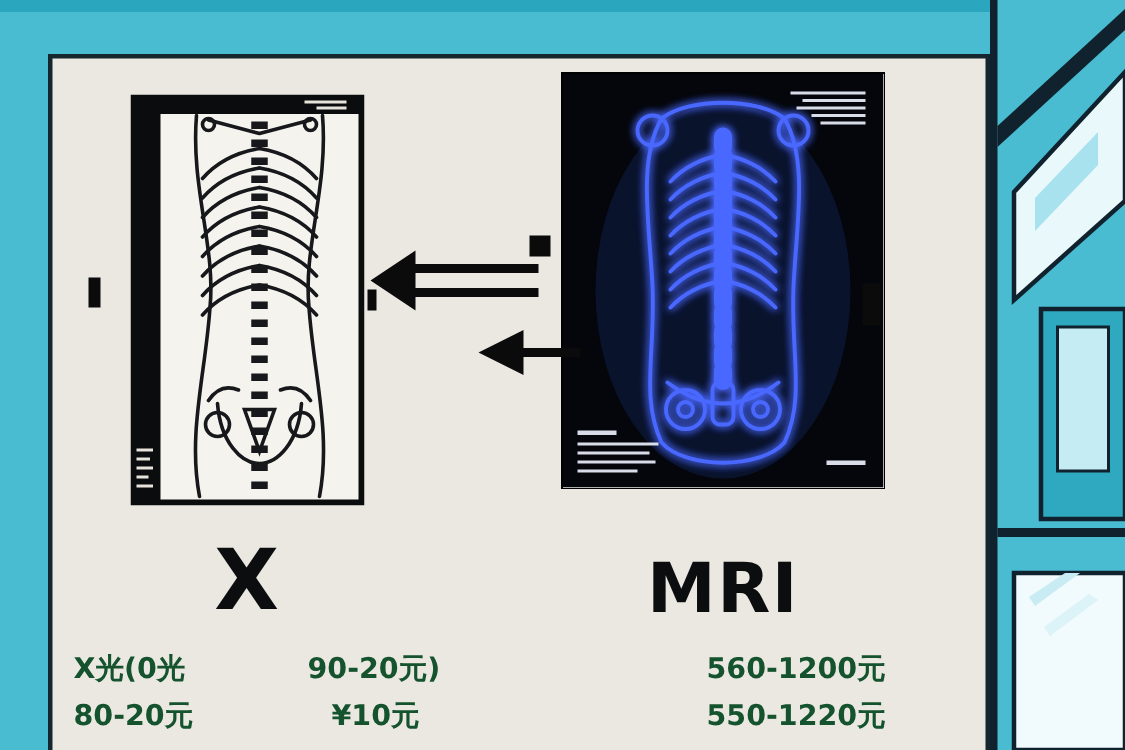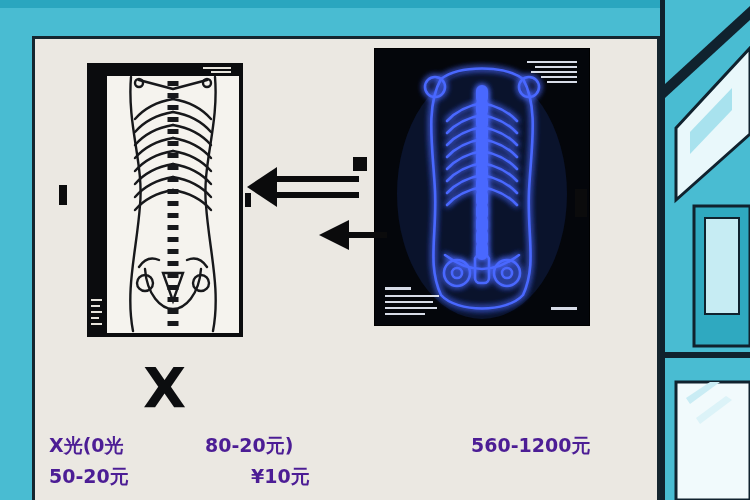--- a/index.html
+++ b/index.html
@@ -18,26 +18,26 @@
   }
   .corridor { position:absolute; right:0; top:0; width:90px; height:500px; z-index:3; display:block; }
   .film { position:absolute; }
   .film.xray { left:52px; top:24px; width:156px; height:274px; }
   .film.mri  { left:340px; top:10px; width:214px; height:276px; box-shadow:0 0 0 1px #000; }
   .film svg { display:block; width:100%; height:100%; }
   .arrows { position:absolute; left:0; top:0; width:628px; height:464px; pointer-events:none; }
   .label { position:absolute; color:#0c0d0f; font-weight:800; text-align:center; letter-spacing:1px; }
   .label-x   { left:52px;  top:316px; width:156px; font-size:56px; }
   .label-mri { left:340px; top:326px; width:214px; font-size:46px; }
-  .price { position:absolute; color:#4c1d95; font-weight:700; font-size:19px; white-space:nowrap; }
+  .price { position:absolute; color:#14532d; font-weight:700; font-size:19px; white-space:nowrap; }
   .p-r1 { top:394px; }
   .p-r2 { top:425px; }
   .p-c1 { left:14px; }
   .p-c2 { left:170px; }
-  .p-c2b{ left:186px;margin-left:30px; }
+  .p-c2b{ left:186px; }
   .p-c3 { left:302px; }
   .p-c4 { left:436px; }
 </style>
 </head>
 <body>
 
 <div class="scene">
 
   <div class="top-band"></div>
 
@@ -142,21 +142,23 @@
       <g fill="#0b0b0c">
         <rect x="312" y="193" width="40" height="6"></rect>
         <polygon points="284,196 314,181 314,211"></polygon>
       </g>
       <rect x="24" y="146" width="8" height="20" fill="#0b0b0c"></rect>
       <rect x="210" y="154" width="6" height="14" fill="#0b0b0c"></rect>
       <rect x="540" y="150" width="12" height="28" fill="#0b0b0c"></rect>
     </svg>
 
     <div class="label label-x">X</div>
+    <div class="label label-mri">MRI</div>
 
     <div class="price p-r1 p-c1">X光(0光</div>
-    <div class="price p-r1 p-c2">80-20元)</div>
+    <div class="price p-r1 p-c2">90-20元)</div>
     <div class="price p-r1 p-c4">560-1200元</div>
-    <div class="price p-r2 p-c1">50-20元</div>
+    <div class="price p-r2 p-c1">80-20元</div>
     <div class="price p-r2 p-c2b">¥10元</div>
+    <div class="price p-r2 p-c4">550-1220元</div>
 
   </div>
 </div>
 
 </body></html>

